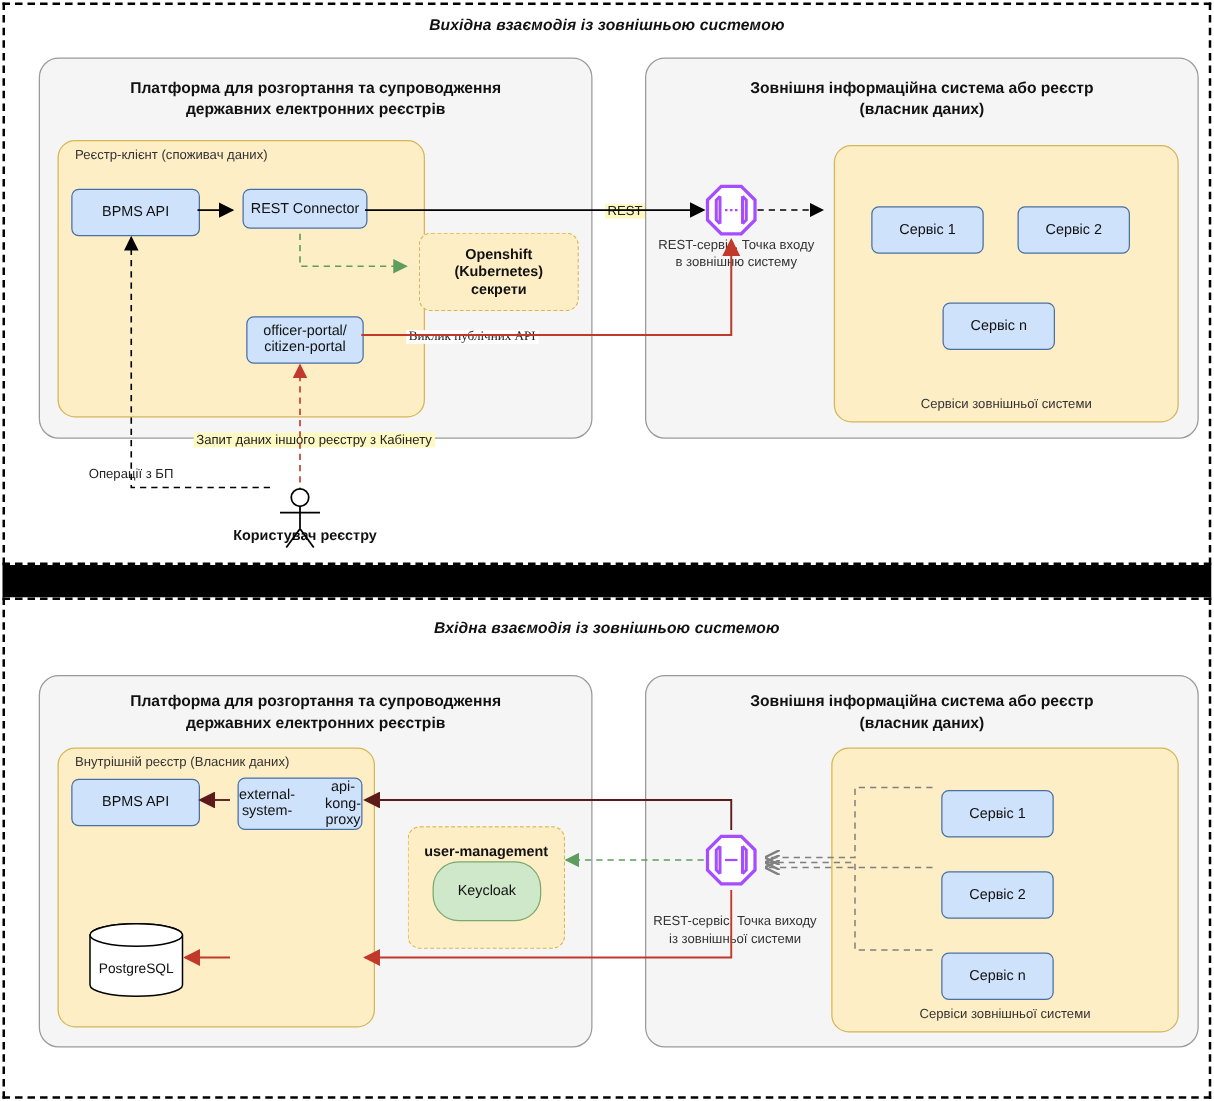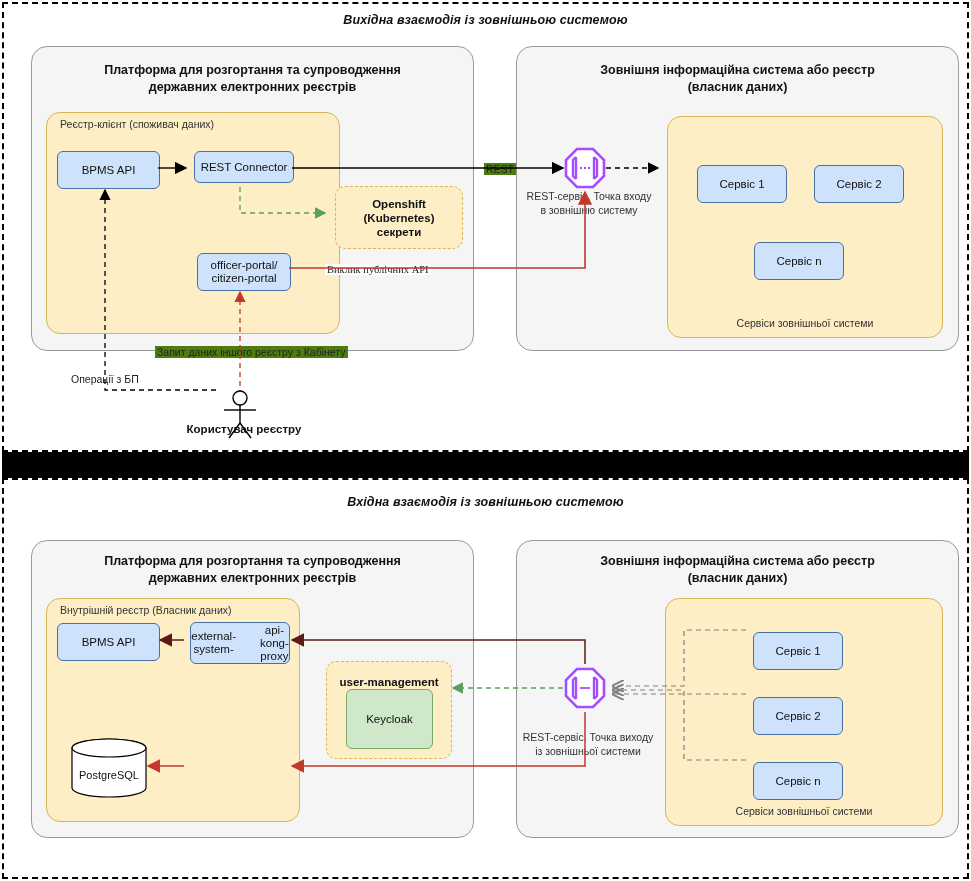--- a/index.html
+++ b/index.html
@@ -21,21 +21,21 @@
   .subgroup-label{position:absolute;font-size:10.5px;color:#333;}
 
   .dashgroup{position:absolute;border:1px dashed #d6b656;border-radius:10px;background:#fdeec5;box-sizing:border-box;}
 
   .node{position:absolute;box-sizing:border-box;border:1px solid #4a6fa5;border-radius:6px;background:#cfe2fb;
         display:flex;align-items:center;justify-content:center;text-align:center;font-size:11.5px;color:#111;line-height:13px;padding:2px;}
   .node.green{background:#cfe8c9;border-color:#7aa86f;}
 
   .plainlabel{position:absolute;font-size:10.5px;color:#333;line-height:13px;text-align:center;}
   .boldlabel{position:absolute;font-size:11.5px;color:#111;font-weight:bold;line-height:14px;text-align:center;}
-  .inline-label{position:absolute;font-size:10.5px;color:#222;background:#4d7c0f;padding:0 2px;white-space:nowrap;}
+  .inline-label{position:absolute;font-size:10.5px;color:#222;background:#fef9c3;padding:0 2px;white-space:nowrap;}
   .inline-label.white{background:#ffffff;}
 
   svg.layer{position:absolute;left:0;top:0;width:971px;height:881px;pointer-events:none;overflow:visible;}
 
   .db-label{position:absolute;font-size:11px;color:#111;text-align:center;width:100%;}
 </style>
 </head>
 <body>
 
 <div id="page">
@@ -109,21 +109,21 @@
 
     <div class="node" style="left:53px;top:143px;width:103px;height:38px;">BPMS API</div>
 
     <div class="node" style="left:186px;top:142px;width:100px;height:42px;flex-direction:row;gap:24px;">
       <span>external-system-</span>
       <span>api-kong-proxy</span>
     </div>
 
     <div class="dashgroup" style="left:322px;top:181px;width:126px;height:98px;"></div>
     <div class="boldlabel" style="left:322px;top:195px;width:126px;">user-management</div>
-    <div class="node green" style="left:342px;top:209px;width:87px;height:60px;">Keycloak</div>
+    <div class="node green" style="left:342px;top:209px;width:87px;height:48px;border-radius:21px;">Keycloak</div>
 
 
     <div style="position:absolute;left:66px;top:258px;width:78px;height:60px;">
       <svg width="78" height="60" viewBox="0 0 78 60">
         <path d="M2 10 a37 9 0 0 1 74 0 v40 a37 9 0 0 1 -74 0 z" fill="#ffffff" stroke="#000" stroke-width="1.2"></path>
         <ellipse cx="39" cy="10" rx="37" ry="9" fill="#ffffff" stroke="#000" stroke-width="1.2"></ellipse>
       </svg>
       <div class="db-label" style="left:0;top:31px;">PostgreSQL</div>
     </div>
 

